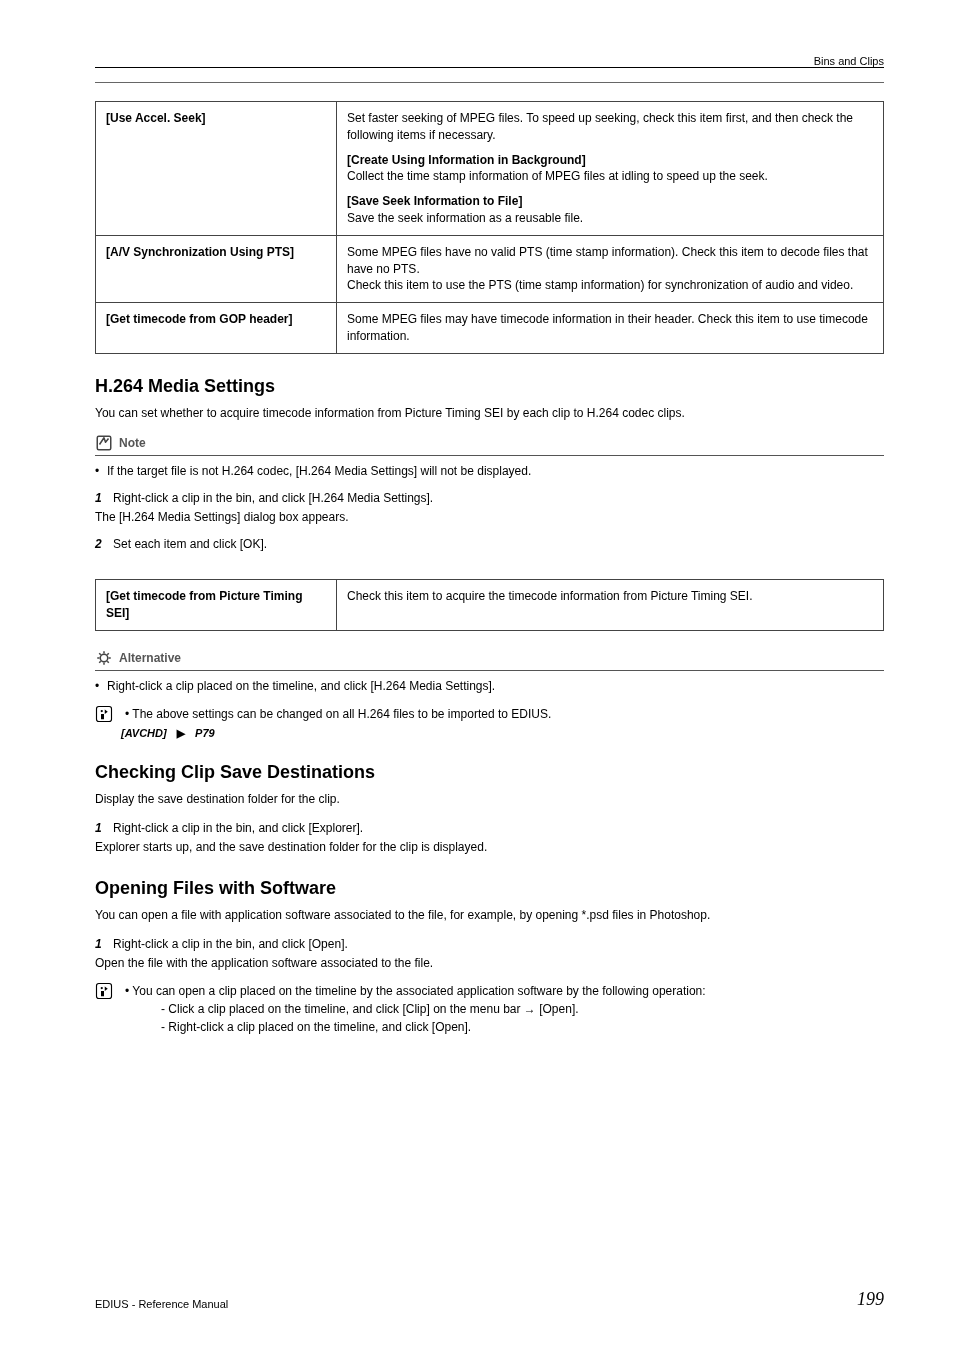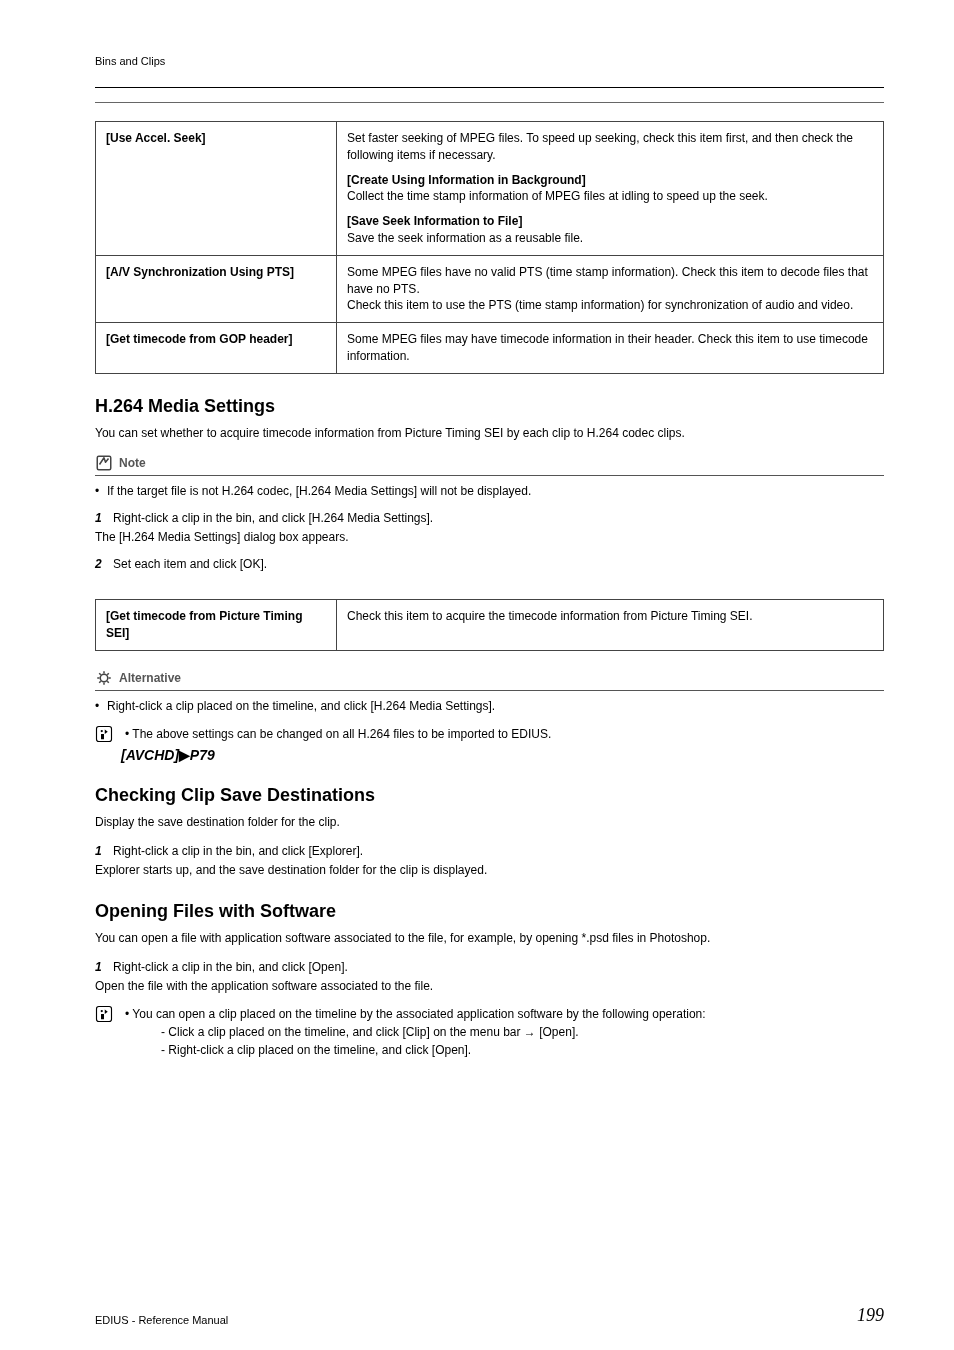--- a/index.html
+++ b/index.html
@@ -11,23 +11,23 @@
     background: #fff;
   }
   .page {
     width: 954px;
     min-height: 1350px;
     padding: 55px 70px 40px 95px;
     box-sizing: border-box;
     position: relative;
   }
   .hdr-right {
-    text-align: left;
+    text-align: right;
     font-size: 11px;
-    margin-bottom: 20px;
+    margin-bottom: 0;
   }
   .hrule { border-top: 1px solid #000; margin: 0 0 14px 0; }
   h2.dbox {
     font-size: 14px;
     font-weight: bold;
     margin: 0 0 2px 0;
   }
   .thin-rule { border-top: 1px solid #666; margin: 4px 0 18px 0; }
   table.opt {
     width: 100%;
@@ -106,30 +106,30 @@
   .sub-dash {
     list-style: none;
     padding: 0 0 0 36px;
     margin: 0;
   }
   .sub-dash li::before { content: "- "; }
   .sub-dash li { line-height: 1.5; }
   .xref {
     font-weight: bold;
     font-style: italic;
-    font-size: 14px;
+    font-size: 11px;
     margin-left: 26px;
     display: flex;
     align-items: flex-start;
-    gap: 0;
+    gap: 10px;
   }
   .tri { font-style: normal; }
   .footer {
     position: absolute;
-    bottom: 24px;
+    bottom: 40px;
     left: 95px;
     right: 70px;
     display: flex;
     justify-content: space-between;
     align-items: flex-end;
     font-size: 11px;
   }
   .footer .pnum {
     font-family: Georgia, "Times New Roman", serif;
     font-style: italic;

